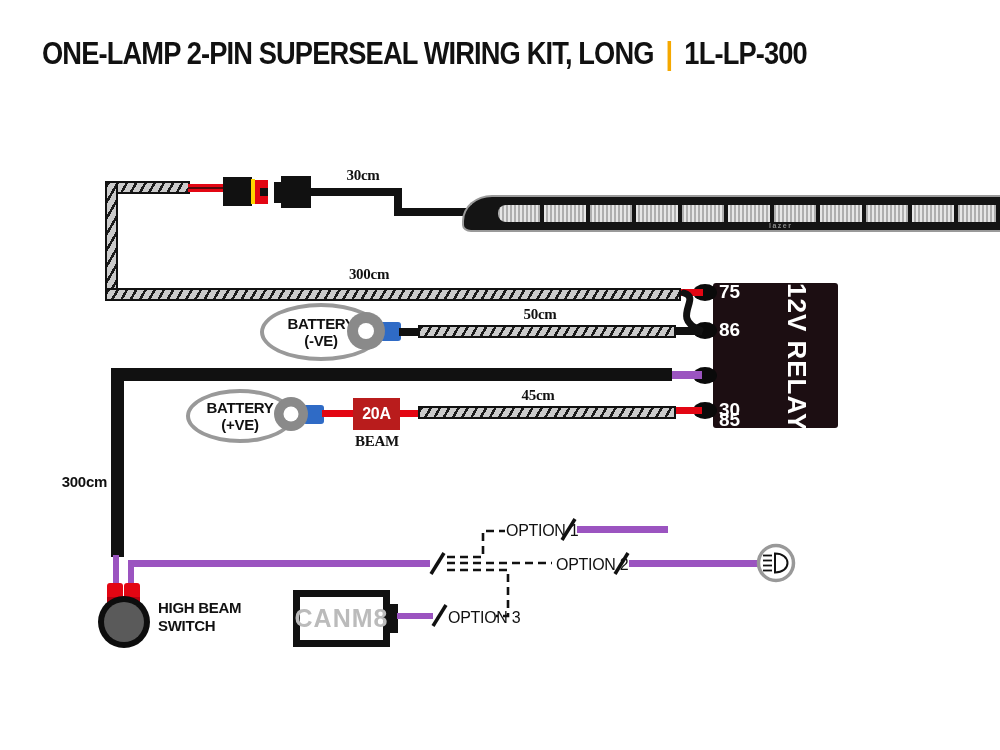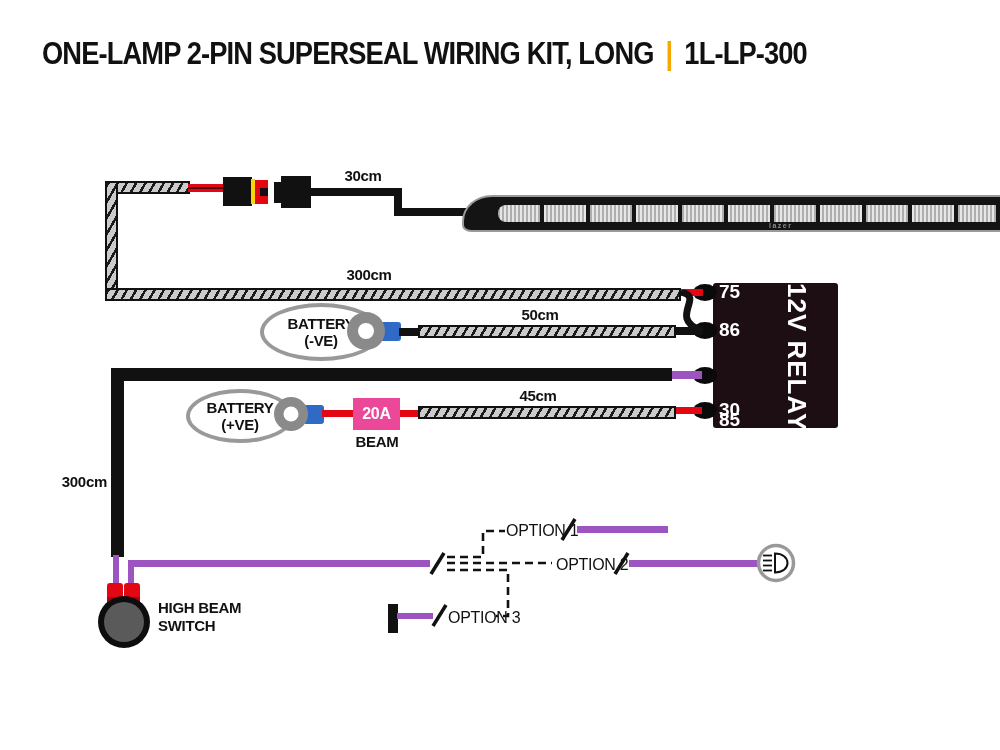--- a/index.html
+++ b/index.html
@@ -14,21 +14,21 @@
   
   .wire{position:absolute;}
   .blk{background:#111;}
   .red{background:#E30613;}
   .pur{background:#9B54C0;}
   .hatch{position:absolute;box-sizing:border-box;border:2px solid #111;
          background:repeating-linear-gradient(120deg,#1b1b1b 0 2.5px,#cbcbcb 2.5px 8px);}
   .redpair{position:absolute;background:linear-gradient(#E30613 0 3px,#55090c 3px 5px,#E30613 5px 8px);}
   
   .lbl{position:absolute;font-weight:bold;font-size:15px;letter-spacing:-.3px;white-space:nowrap;}
-  .ctr{text-align:center;}
+  .ctr{text-align:center;font-family:Liberation Serif, serif;}
   
   .oval{position:absolute;box-sizing:border-box;border:4px solid #999;border-radius:50%;
         display:flex;flex-direction:column;align-items:center;justify-content:center;
         font-weight:bold;line-height:17px;font-size:15px;letter-spacing:-.3px;background:#fff;}
   
   .relay{position:absolute;left:713px;top:283px;width:125px;height:145px;background:#1C0E12;border-radius:3px;}
   .pinlbl{position:absolute;color:#fff;font-weight:bold;font-size:19px;width:30px;}
   .pinbump{position:absolute;width:24px;height:17px;background:#0a0a0a;border-radius:50%;}
   .relaytext{position:absolute;left:768px;top:283px;height:145px;width:44px;
              writing-mode:vertical-rl;text-align:center;color:#fff;font-weight:bold;
@@ -37,21 +37,21 @@
   .bar{position:absolute;left:462px;top:195px;width:538px;height:37px;box-sizing:border-box;
        background:#141414;border:2px solid #9a9a9a;border-right:none;
        border-radius:30px 0 0 9px / 26px 0 0 7px;}
   .lens{position:absolute;left:34px;right:4px;top:8px;height:17px;border-radius:8px 0 0 8px;
         background:
           repeating-linear-gradient(90deg,rgba(20,20,20,0) 0 42px,#141414 42px 46px),
           repeating-linear-gradient(90deg,#aeaeae 0 2px,#e6e6e6 2px 4px);}
   .brand{position:absolute;left:305px;top:25px;color:#8d8d8d;font-size:7px;letter-spacing:1.5px;font-weight:bold;}
   
   .conn{position:absolute;background:#111;}
-  .fusebox{position:absolute;left:353px;top:398px;width:47px;height:32px;background:#ec4899;color:#fff;
+  .fusebox{position:absolute;left:353px;top:398px;width:47px;height:32px;background:#b91c1c;color:#fff;
            font-weight:bold;font-size:16px;text-align:center;line-height:32px;letter-spacing:-.3px;}
   .crimp-blue{position:absolute;width:21px;height:19px;background:#2F6BC6;border-radius:3px;}
   .crimp-red{position:absolute;width:16px;height:25px;border-radius:3px 3px 0 0;
              background:linear-gradient(#E30613 0 55%,#b80010 55%);}
   
   .switch-outer{position:absolute;left:98px;top:596px;width:52px;height:52px;border-radius:50%;background:#0d0d0d;}
   .switch-inner{position:absolute;left:104px;top:602px;width:40px;height:40px;border-radius:50%;background:#5a5a5a;}
   
   .canm8{position:absolute;left:293px;top:590px;width:97px;height:57px;box-sizing:border-box;
          border:7px solid #111;background:#fff;display:flex;align-items:center;justify-content:center;
@@ -144,20 +144,23 @@
     <div>HIGH BEAM</div>
     <div>SWITCH</div>
   </div>
 
   <div class="optlbl" style="left:506px;top:522px;">OPTION 1</div>
   <div class="wire pur" style="left:577px;top:526px;width:91px;height:7px;"></div>
 
   <div class="optlbl" style="left:556px;top:556px;text-align:right;">OPTION 2</div>
   <div class="wire pur" style="left:629px;top:560px;width:130px;height:7px;"></div>
 
+  <div class="canm8">
+    <span>CANM8</span>
+  </div>
   <div class="conn" style="left:388px;top:604px;width:10px;height:29px;"></div>
   <div class="wire pur" style="left:397px;top:613px;width:36px;height:6px;"></div>
   <div class="optlbl" style="left:448px;top:609px;">OPTION 3</div>
 
   <svg class="overlay" width="1000" height="750" viewBox="0 0 1000 750">
 
     <g>
       <circle cx="366" cy="331" r="19" fill="#8a8a8a"></circle>
       <circle cx="366" cy="331" r="8" fill="#ffffff"></circle>
     </g>

